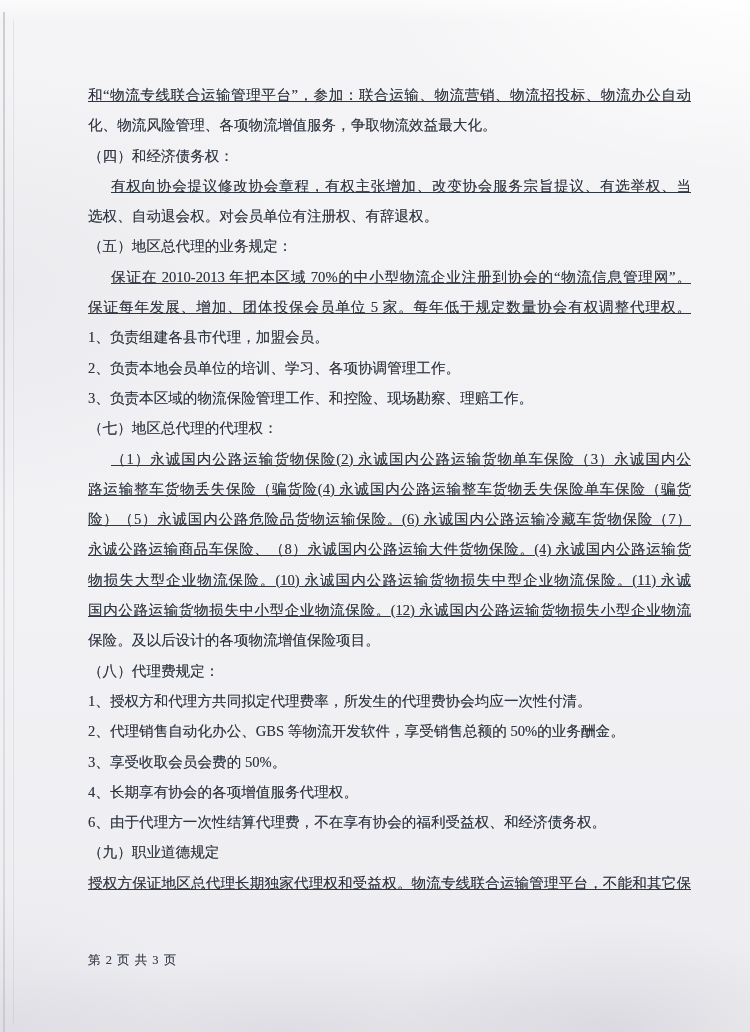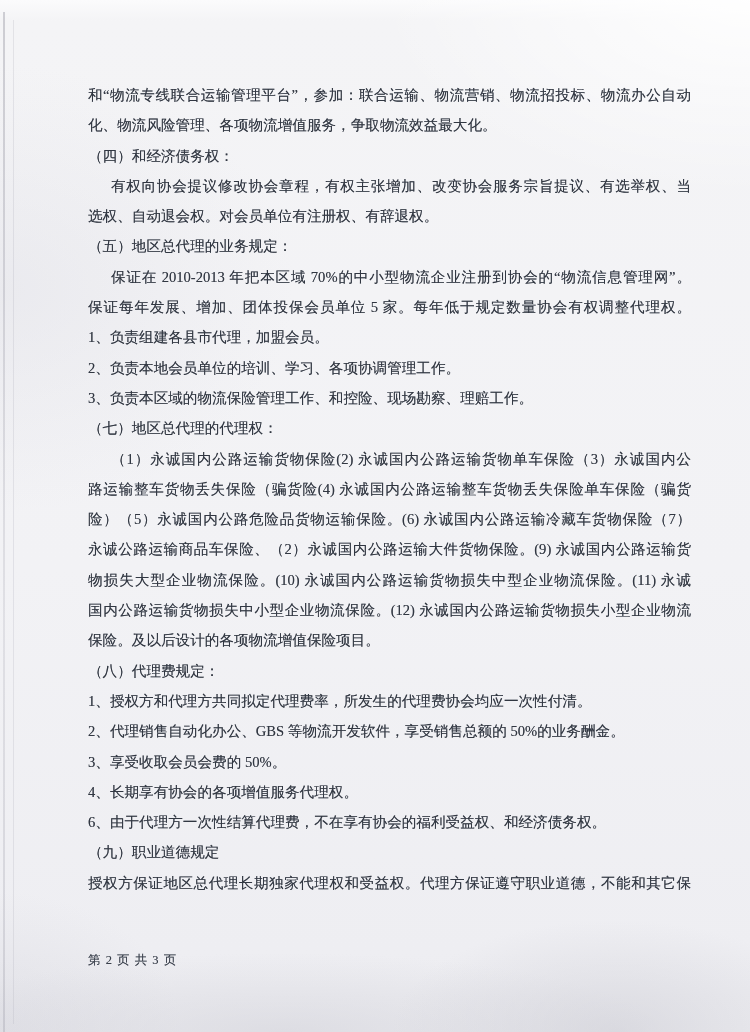--- a/index.html
+++ b/index.html
@@ -30,21 +30,21 @@
   .doc-body{
     position:absolute;left:88px;top:80px;width:603px;
     font-size:14.6px;color:#313742;
     text-shadow:0 0 .6px rgba(49,55,66,.55);
   }
   .line{
     height:30.3px;line-height:30.3px;white-space:nowrap;
   }
   .line.fill{
     white-space:normal;overflow:hidden;height:30.3px;
-    text-align:justify;text-align-last:justify;text-justify:inter-ideograph;
+    text-align:justify;text-align-last:justify;text-justify:inter-ideograph;text-decoration:underline;
   }
   .line.indent{ padding-left:23px; }
   .footer{
     position:absolute;left:88px;top:945px;width:520px;height:30px;line-height:30px;
     text-align:left;font-size:12.5px;color:#3a404c;
     text-shadow:0 0 .5px rgba(58,64,76,.5);
     letter-spacing:1px;
   }
 </style>
 </head>
@@ -60,27 +60,27 @@
       <div class="line">（五）地区总代理的业务规定：</div>
       <div class="line indent fill">保证在 2010-2013 年把本区域 70%的中小型物流企业注册到协会的“物流信息管理网”。</div>
       <div class="line fill">保证每年发展、增加、团体投保会员单位 5 家。每年低于规定数量协会有权调整代理权。</div>
       <div class="line">1、负责组建各县市代理，加盟会员。</div>
       <div class="line">2、负责本地会员单位的培训、学习、各项协调管理工作。</div>
       <div class="line">3、负责本区域的物流保险管理工作、和控险、现场勘察、理赔工作。</div>
       <div class="line">（七）地区总代理的代理权：</div>
       <div class="line indent fill">（1）永诚国内公路运输货物保险(2) 永诚国内公路运输货物单车保险（3）永诚国内公</div>
       <div class="line fill">路运输整车货物丢失保险（骗货险(4) 永诚国内公路运输整车货物丢失保险单车保险（骗货</div>
       <div class="line fill">险）（5）永诚国内公路危险品货物运输保险。(6) 永诚国内公路运输冷藏车货物保险（7）</div>
-      <div class="line fill">永诚公路运输商品车保险、（2）永诚国内公路运输大件货物保险。(9) 永诚国内公路运输货</div>
+      <div class="line fill">永诚公路运输商品车保险、（8）永诚国内公路运输大件货物保险。(4) 永诚国内公路运输货</div>
       <div class="line fill">物损失大型企业物流保险。(10) 永诚国内公路运输货物损失中型企业物流保险。(11) 永诚</div>
       <div class="line fill">国内公路运输货物损失中小型企业物流保险。(12) 永诚国内公路运输货物损失小型企业物流</div>
       <div class="line">保险。及以后设计的各项物流增值保险项目。</div>
       <div class="line">（八）代理费规定：</div>
       <div class="line">1、授权方和代理方共同拟定代理费率，所发生的代理费协会均应一次性付清。</div>
       <div class="line">2、代理销售自动化办公、GBS 等物流开发软件，享受销售总额的 50%的业务酬金。</div>
       <div class="line">3、享受收取会员会费的 50%。</div>
       <div class="line">4、长期享有协会的各项增值服务代理权。</div>
       <div class="line">6、由于代理方一次性结算代理费，不在享有协会的福利受益权、和经济债务权。</div>
       <div class="line">（九）职业道德规定</div>
-      <div class="line fill">授权方保证地区总代理长期独家代理权和受益权。代理方保证遵守职业道德，不能和其它保</div>
+      <div class="line fill">授权方保证地区总代理长期独家代理权和受益权。物流专线联合运输管理平台，不能和其它保</div>
     </div>
   <div class="footer">第 2 页 共 3 页</div>
 </div>
 
 </body></html>

